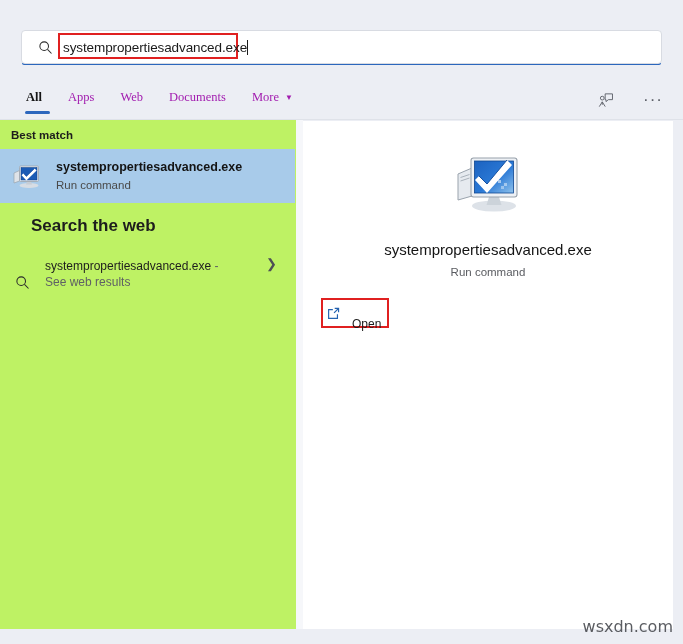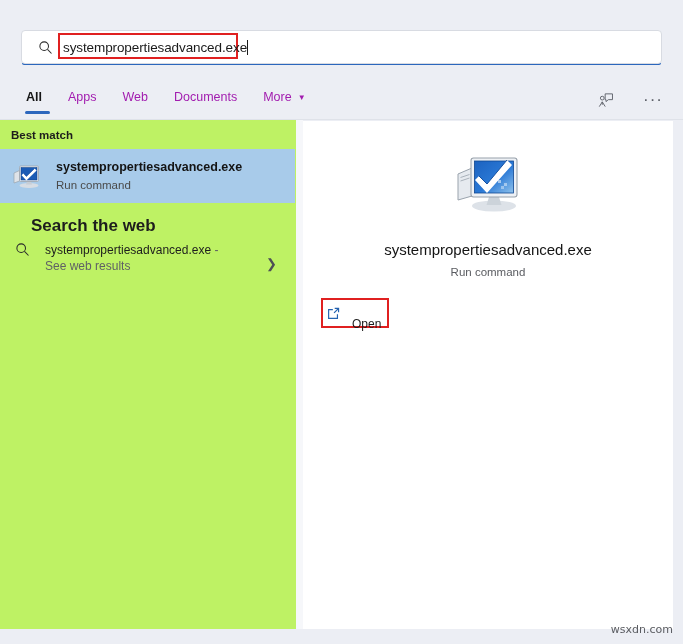--- a/index.html
+++ b/index.html
@@ -96,20 +96,21 @@
     width: 683px;
     height: 40px;
   }
   .tabs {
     position: absolute;
     left: 13px;
     top: 0;
     display: flex;
     align-items: flex-end;
     height: 40px;
+    font-family: Liberation Serif, serif;
   }
   .tab {
     position: relative;
     padding: 10px 13px 0 13px;
     font-size: 12.5px;
     color: #a21caf;
     height: 40px;
     box-sizing: border-box;
     cursor: default;
     display: flex;
@@ -243,21 +244,21 @@
     color: #1d1d1d;
     padding: 13px 0 0 11px;
     margin-left: 20px;
   }
   .web-row {
     position: relative;
     margin-top: 6px;
     width: 295px;
     height: 48px;
     display: flex;
-    align-items: flex-start;
+    align-items: flex-end;
     cursor: default;
   }
   .web-mag {
     width: 22px;
     margin-left: 11px;
     margin-right: 12px;
     flex: none;
     display: flex;
     align-items: center;
     justify-content: center;
@@ -346,21 +347,21 @@
     left: 0;
     bottom: 0;
     width: 683px;
     height: 15px;
     background: #eceef4;
   }
   .watermark {
     position: absolute;
     right: 10px;
     bottom: 8px;
-    font-size: 11px;
+    font-size: 16px;
     color: #5a5c61;
     font-family: "DejaVu Sans", sans-serif;
   }
   .bottom-edge {
     position: absolute;
     left: 0;
     bottom: 0;
     width: 683px;
     height: 3px;
     background: #dfe2e9;

